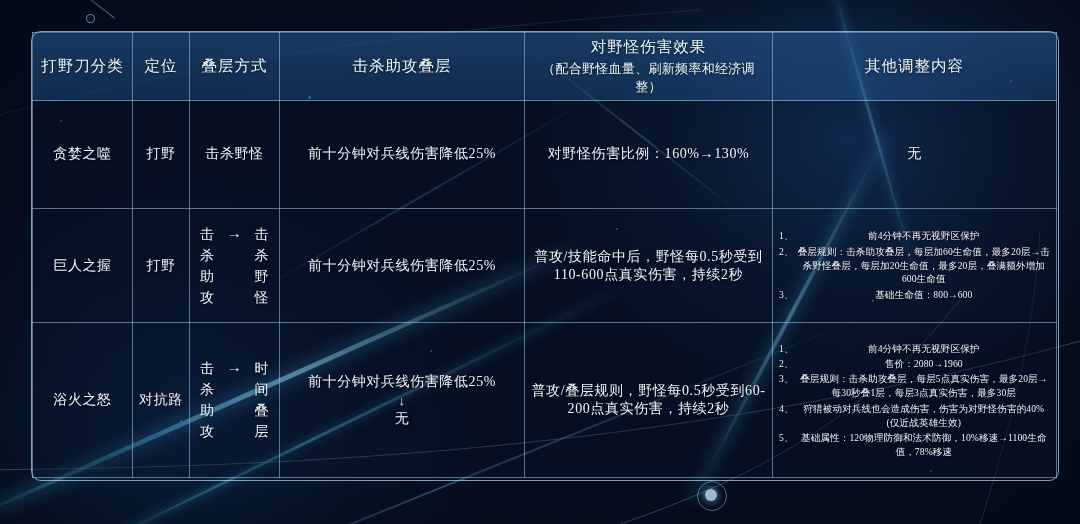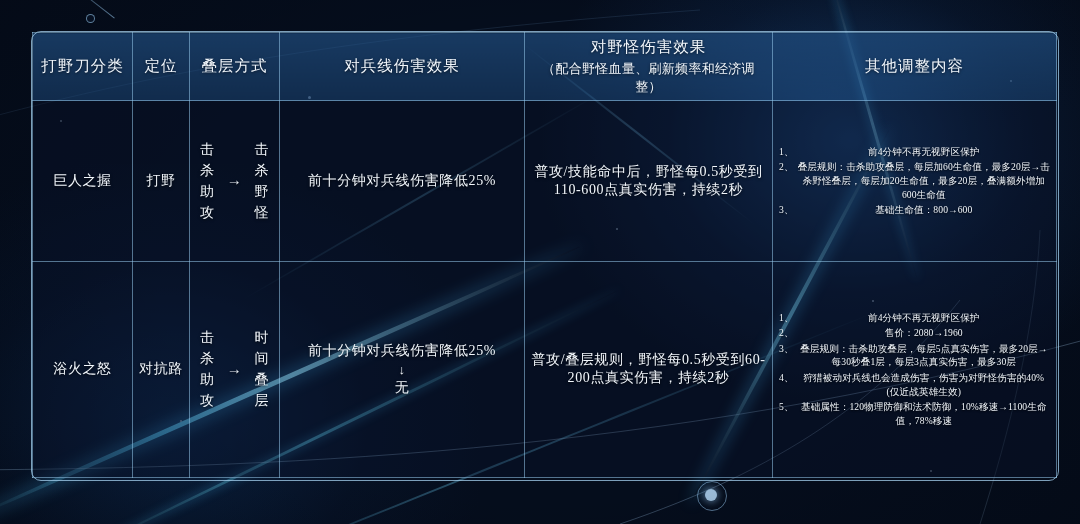--- a/index.html
+++ b/index.html
@@ -96,21 +96,21 @@
   }
   
   .table-wrap::before{
     content:"";position:absolute;left:-1px;top:-1px;width:1026px;height:448px;
     border:1px solid rgba(165,210,240,0.75);border-radius:10px;pointer-events:none;
   }
 
   .c0{width:100px}.c1{width:57px}.c2{width:90px}.c3{width:245px}
   .c4{width:248px}.c5{width:284px}
 
-  .stack-cell{display:flex;align-items:center;justify-content:center;gap:8px;line-height:1.25;}
+  .stack-cell{display:flex;align-items:flex-start;justify-content:center;gap:8px;line-height:1.25;}
   .stack-cell .part{font-size:14px;letter-spacing:.5px;}
   .stack-cell .arr{font-size:15px;opacity:.95;}
 
   .dmg-cell .down{display:block;font-size:13px;margin:2px 0 1px;}
   .dmg-cell .none{display:block;}
 
   td.notes{text-align:left;vertical-align:middle;padding:6px 10px 6px 8px;}
   ol.notelist{margin:0;padding:0;list-style:none;}
   ol.notelist li{
     display:flex;align-items:flex-start;gap:4px;
@@ -170,30 +170,38 @@
           <col class="c2">
           <col class="c3">
           <col class="c4">
           <col class="c5">
       </colgroup>
       <thead>
         <tr>
           <th><span>打野刀分类</span></th>
           <th><span>定位</span></th>
           <th><span>叠层方式</span></th>
-          <th><span>对兵线伤害效果</span></th>
+          <th><span>击杀助攻叠层</span></th>
           <th>
             <span>对野怪伤害效果</span>
             <span class="sub">（配合野怪血量、刷新频率和经济调整）</span>
           </th>
           <th><span>其他调整内容</span></th>
         </tr>
       </thead>
       <tbody>
 
+        <tr style="height:90px">
+          <td><span>贪婪之噬</span></td>
+          <td><span>打野</span></td>
+          <td><span>击杀野怪</span></td>
+          <td><span>前十分钟对兵线伤害降低25%</span></td>
+          <td><span>对野怪伤害比例：160%→130%</span></td>
+          <td><span>无</span></td>
+        </tr>
 
 
         <tr style="height:96px">
           <td><span>巨人之握</span></td>
           <td><span>打野</span></td>
           <td>
             <div class="stack-cell">
               <span class="part two-line">击杀<br>助攻</span>
               <span class="arr">→</span>
               <span class="part two-line">击杀<br>野怪</span>

